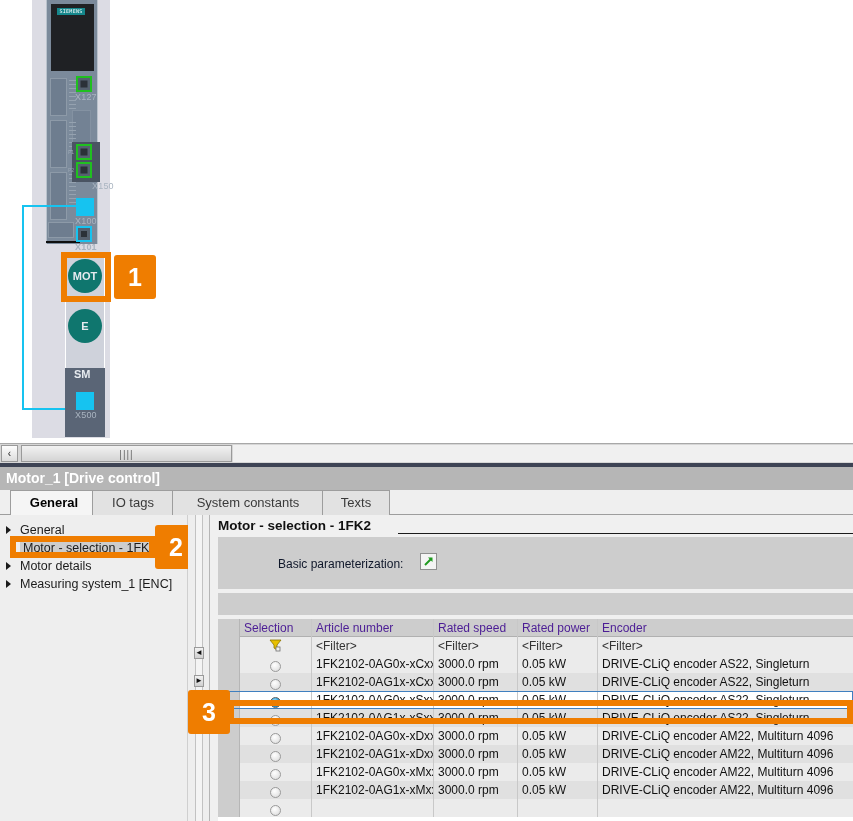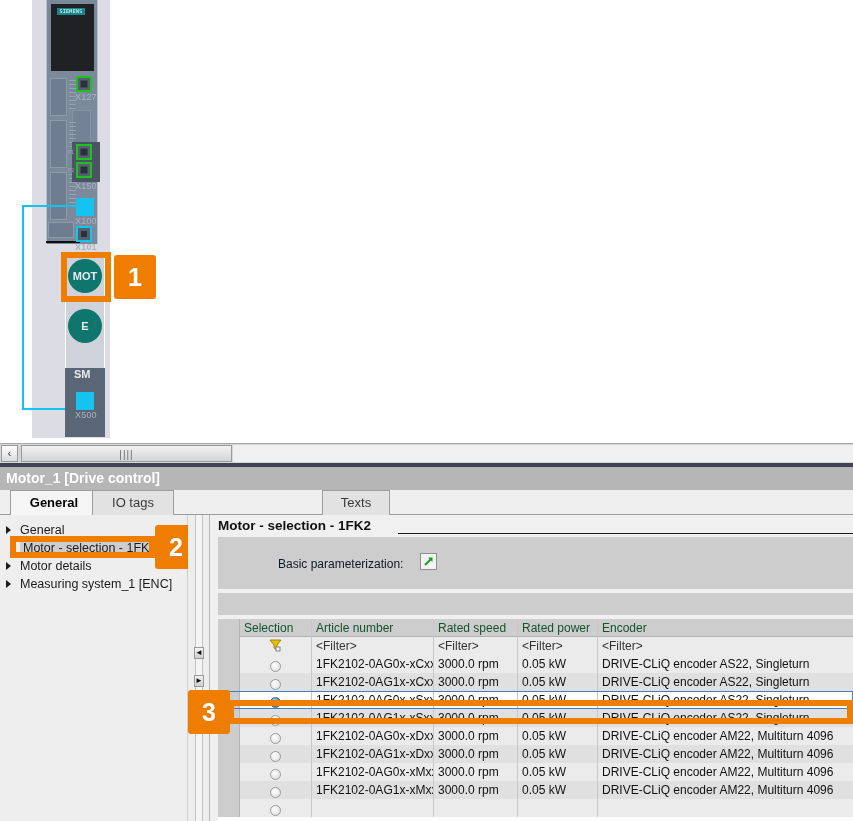--- a/index.html
+++ b/index.html
@@ -220,21 +220,21 @@
   
   .tbl {
     position:absolute; left:8px; top:104px; right:0; bottom:0;
     background:#ffffff; overflow:hidden;
   }
   .row {
     position:relative; height:18px; width:100%; display:flex;
     font-size:12px; color:#111;
   }
   .row.hdr {
-    background:#cdcdcd; font-size:12px; color:#14532d;
+    background:#cdcdcd; font-size:12px; color:#4c1d95;
     border-bottom:1px solid #b0b0b0;
   }
   .cell {
     height:18px; line-height:18px; padding-left:4px; overflow:hidden;
     white-space:nowrap; border-right:1px solid #c8c8c8;
   }
   .c-grip  { width:22px; background:#cdcdcd; border-right:1px solid #b6b6b6;}
   .c-sel   { width:72px; text-align:center; padding-left:0;}
   .c-art   { width:122px; }
   .c-speed { width:84px; }
@@ -311,21 +311,21 @@
     <div class="blackbar" style="left:46px; top:241px; width:34px;"></div>
 
     <div class="port-green" style="left:76px; top:76px; width:16px; height:16px;"></div>
     <div class="port-label" style="left:75px; top:92px;">X127</div>
 
     <div class="darkpanel" style="left:72px; top:142px; width:28px; height:40px;"></div>
     <div class="port-green" style="left:76px; top:144px; width:16px; height:16px;"></div>
     <div class="port-green" style="left:76px; top:162px; width:16px; height:16px;"></div>
     <div class="p-label" style="left:68px; top:149px;">P1</div>
     <div class="p-label" style="left:68px; top:167px;">P2</div>
-    <div class="port-label" style="left:75px; top:181px;">X150</div>
+    <div class="port-label" style="left:92px; top:181px;">X150</div>
 
     <div class="port-cyanbox" style="left:76px; top:198px; width:18px; height:18px;"></div>
     <div class="port-label" style="left:75px; top:216px;">X100</div>
 
     <div class="port-cyanring" style="left:76px; top:226px; width:16px; height:16px;"></div>
     <div class="port-label" style="left:75px; top:242px;font-weight:bold;">X101</div>
 
     <div class="cyan-bracket" style="left:22px; top:205px; width:56px; height:205px;"></div>
 
     <div class="mod-stack"></div>
@@ -354,20 +354,23 @@
   <div class="navy-bar"></div>
 
   <div class="insp-title">Motor_1 [Drive control]</div>
 
   <div class="tabbar">
     <div class="tab active" style="left:10px; width:88px;">
       <span>General</span>
     </div>
     <div class="tab" style="left:92px; width:82px;">
       <span>IO tags</span>
+    </div>
+    <div class="tab" style="left:172px; width:152px;">
+      <span>System constants</span>
     </div>
     <div class="tab" style="left:322px; width:68px;">
       <span>Texts</span>
     </div>
   </div>
 
   <div class="tree-pane">
     <div class="tree-item" style="margin-top:6px;">
       <span class="arrow"></span>
       <span class="lbl">General</span>

